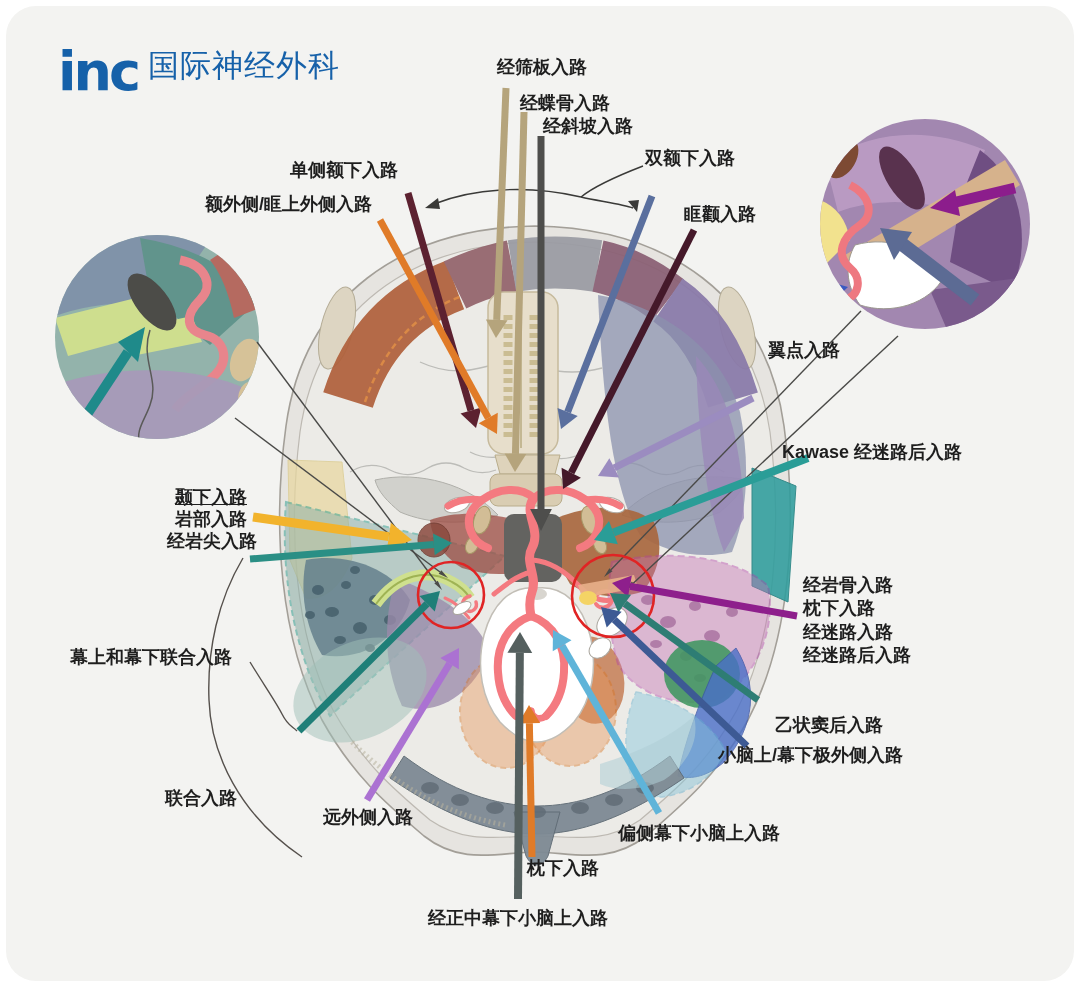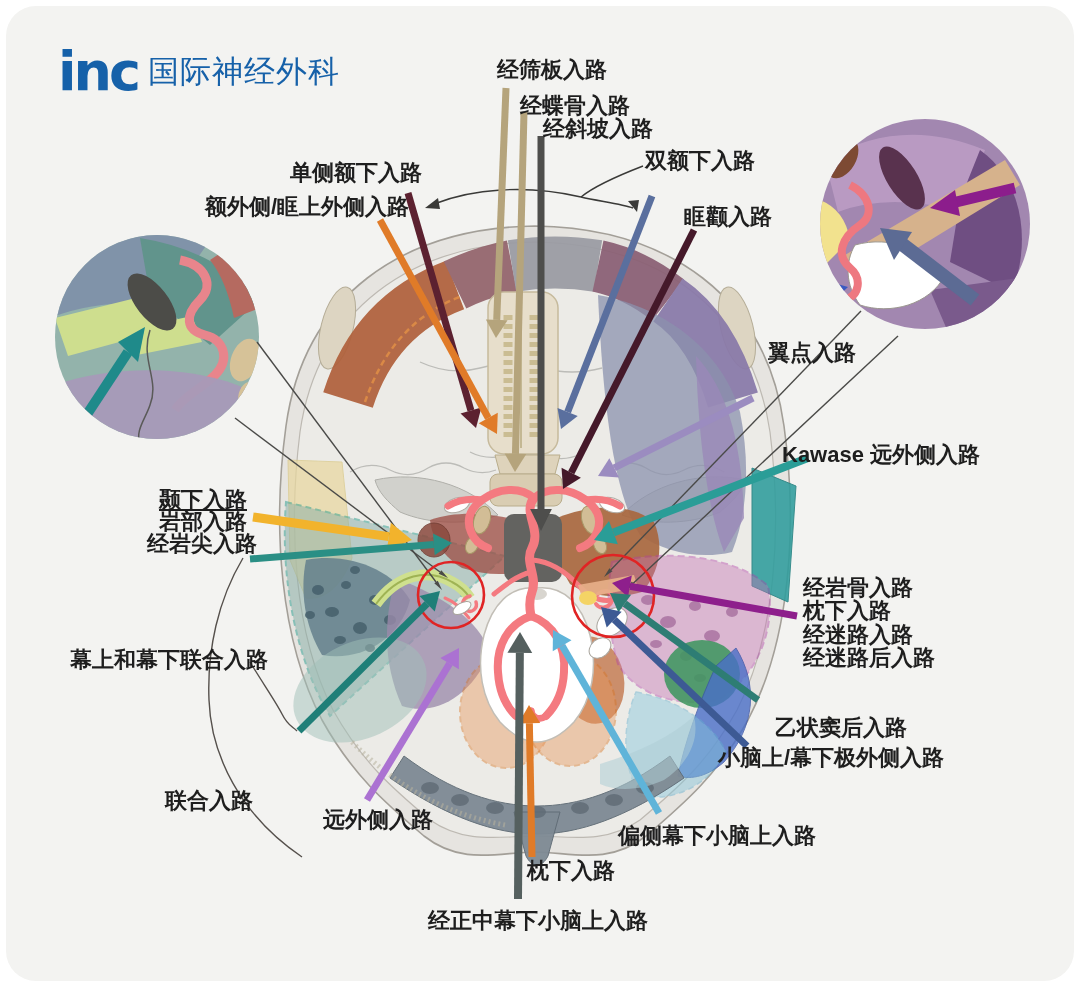--- a/index.html
+++ b/index.html
@@ -1,22 +1,22 @@
 <!DOCTYPE html>
 <html><head>
 <meta charset="utf-8">
 <style>
   html,body{margin:0;padding:0;background:#ffffff;}
   body{font-family:"Liberation Sans","DejaVu Sans",sans-serif;}
   .canvas{position:relative;width:1080px;height:987px;background:#ffffff;overflow:hidden;}
   .card{position:absolute;left:6px;top:6px;right:6px;bottom:6px;background:#f3f3f1;border-radius:30px;}
   svg.art{position:absolute;left:-6px;top:-6px;width:1080px;height:987px;}
   #labels{position:absolute;left:-6px;top:-6px;width:1080px;height:987px;pointer-events:none;}
-  .lbl{position:absolute;font-size:22px;font-weight:700;color:#1e1e1e;white-space:nowrap;line-height:1.1;}
-  .logo{position:absolute;left:52px;top:44px;display:flex;align-items:center;gap:10px;}
+  .lbl{position:absolute;font-size:18px;font-weight:700;color:#1e1e1e;white-space:nowrap;line-height:1.1;}
+  .logo{position:absolute;left:52px;top:44px;display:flex;align-items:flex-start;gap:10px;}
   .logo-mark{font-size:54px;font-weight:900;color:#1661a9;line-height:.8;letter-spacing:-3px;font-family:"DejaVu Sans","Liberation Sans",sans-serif;}
   .logo-text{font-size:31px;font-weight:400;color:#1661a9;line-height:1;letter-spacing:1px;}
 </style>
 </head>
 <body>
 
 <div class="canvas">
  <div class="card">
 
   <svg class="art" viewBox="0 0 1080 987">
@@ -324,21 +324,21 @@
 
   <div id="labels">
         <div class="lbl" style="left: 497px; top: 58px;">经筛板入路</div>
         <div class="lbl" style="left: 520px; top: 94px;">经蝶骨入路</div>
         <div class="lbl" style="left: 543px; top: 117px;">经斜坡入路</div>
         <div class="lbl" style="left: 290px; top: 161px;">单侧额下入路</div>
         <div class="lbl" style="left: 205px; top: 195px;">额外侧/眶上外侧入路</div>
         <div class="lbl" style="left: 645px; top: 149px;">双额下入路</div>
         <div class="lbl" style="left: 684px; top: 205px;">眶颧入路</div>
         <div class="lbl" style="left: 768px; top: 341px;">翼点入路</div>
-        <div class="lbl" style="left: 782px; top: 443px;">Kawase 远外侧入路</div>
+        <div class="lbl" style="left: 782px; top: 443px;">Kawase 经迷路后入路</div>
         <div class="lbl" style="left: 247px; top: 488px; transform: translateX(-100%); text-decoration: underline;">颞下入路</div>
         <div class="lbl" style="left: 247px; top: 510px; transform: translateX(-100%);">岩部入路</div>
         <div class="lbl" style="left: 257px; top: 532px; transform: translateX(-100%);">经岩尖入路</div>
         <div class="lbl" style="left: 803px; top: 576px;">经岩骨入路</div>
         <div class="lbl" style="left: 803px; top: 599px;">枕下入路</div>
         <div class="lbl" style="left: 803px; top: 623px;">经迷路入路</div>
         <div class="lbl" style="left: 803px; top: 646px;">经迷路后入路</div>
         <div class="lbl" style="left: 70px; top: 648px;">幕上和幕下联合入路</div>
         <div class="lbl" style="left: 775px; top: 716px;">乙状窦后入路</div>
         <div class="lbl" style="left: 718px; top: 746px;">小脑上/幕下极外侧入路</div>

